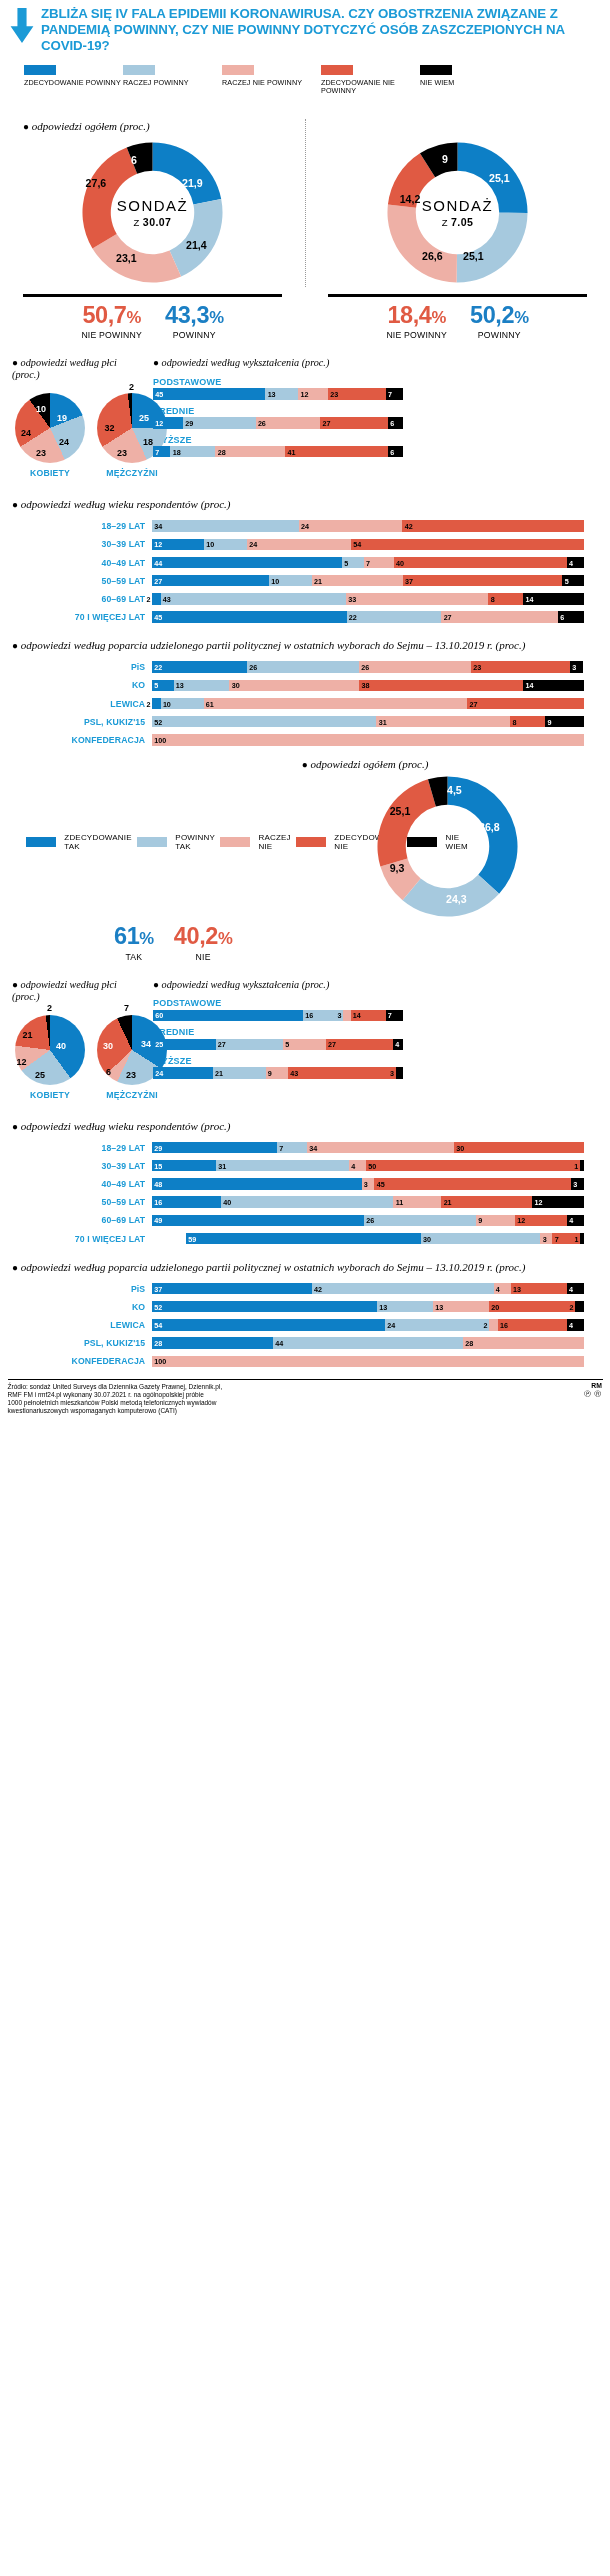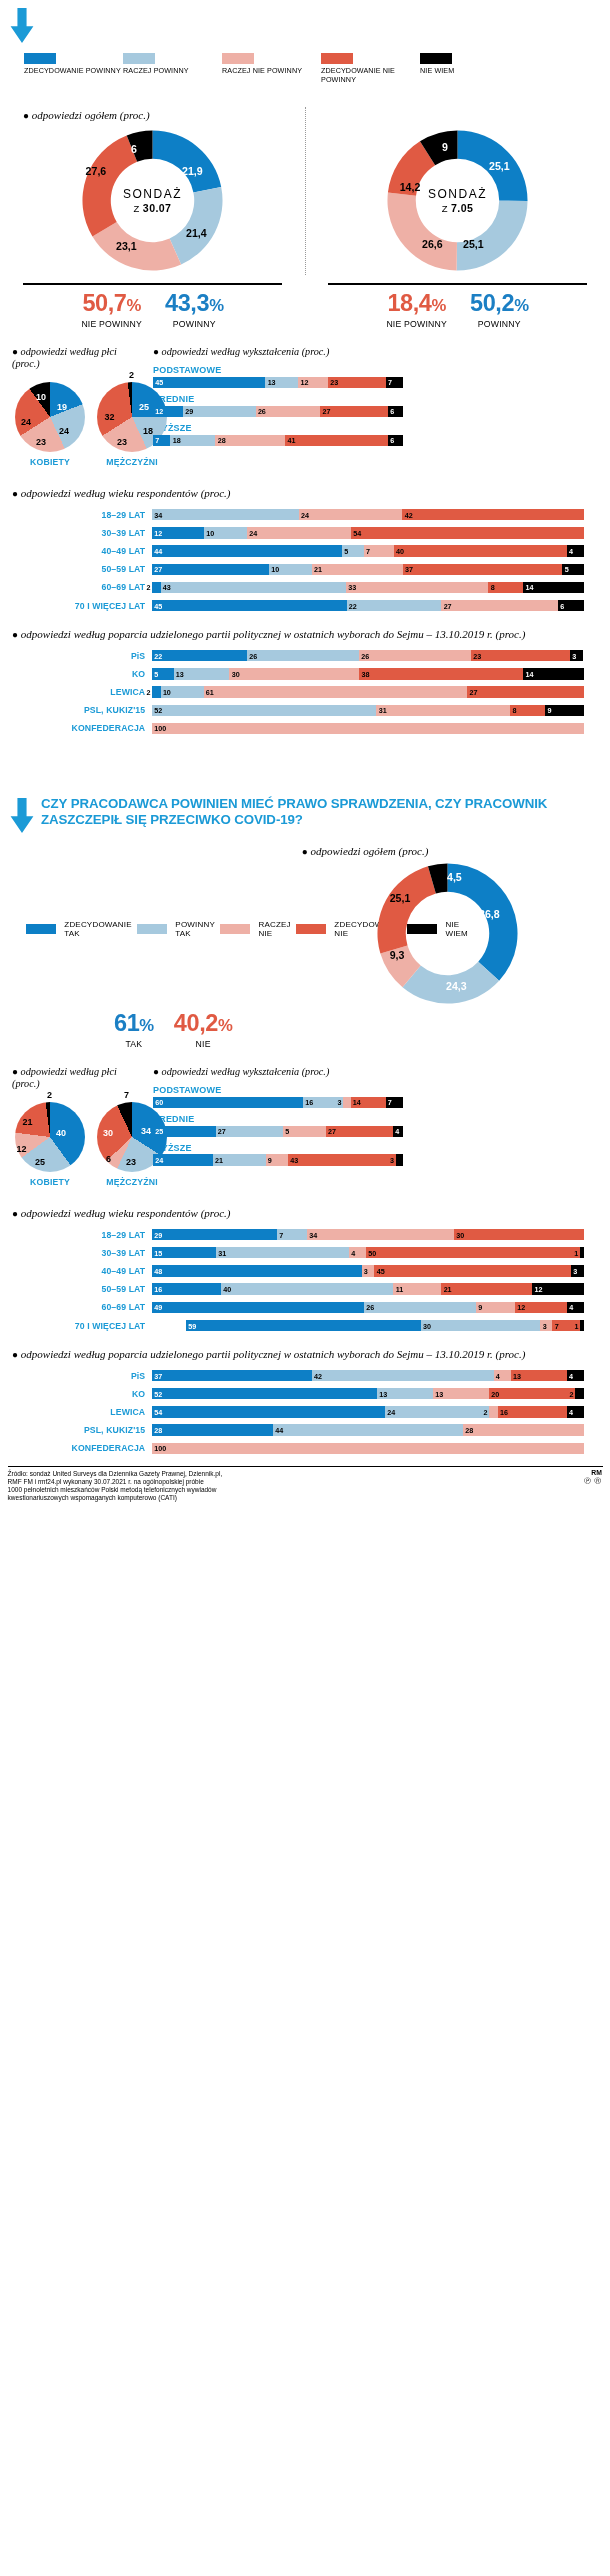--- a/index.html
+++ b/index.html
@@ -50,21 +50,21 @@
   .cap-sm { font-size: 10.2px; line-height: 12px; }
 
   
   .donuts { display: flex; position: relative; padding: 4.6px 0 0 0; }
   .donut-col { width: 305px; position: relative; }
   .donut-wrap { position: relative; width: 149px; height: 149px; margin: 4.6px auto 0 auto; }
   .donut-center {
     position: absolute; left: 50%; top: 50%; transform: translate(-50%,-50%);
     text-align: center; width: 83px;
   }
-  .donut-center .s1 { font-size: 12px; letter-spacing: 1.5px; }
+  .donut-center .s1 { font-size: 15px; letter-spacing: 1.5px; }
   .donut-center .s2 { font-size: 9.5px; letter-spacing: 0.4px; margin-top: 1.5px; }
   .donut-center .s2 b { font-size: 10.6px; }
   .dlabel { position: absolute; font-weight: bold; font-size: 10.6px; }
   .vdivider {
     position: absolute; left: 305px; top: 3px; bottom: 0; width: 0.8px;
     border-left: 1.1px dotted #999;
   }
 
   
   .sumrow { display: flex; }
@@ -118,20 +118,21 @@
 </style>
 </head>
 <body>
 
 <div class="page">
 
   <div class="headline-block">
     <svg class="arrow-down" viewBox="0 0 34 46">
       <path d="M11 0 h12 v24 h9 L17 46 L2 24 h9 Z" fill="#1b9ad6"></path>
     </svg>
+    <div class="headline">ZBLIŻA SIĘ IV FALA EPIDEMII KORONAWIRUSA. CZY OBOSTRZENIA ZWIĄZANE Z PANDEMIĄ POWINNY, CZY NIE POWINNY DOTYCZYĆ OSÓB ZASZCZEPIONYCH NA COVID-19?</div>
   </div>
 
   <div class="legend">
     <div class="legend-item">
       <div class="legend-swatch" style="background:#0d7fc6"></div>
       <div class="legend-label">ZDECYDOWANIE POWINNY</div>
     </div>
     <div class="legend-item">
       <div class="legend-swatch" style="background:#a6c9de"></div>
       <div class="legend-label">RACZEJ POWINNY</div>
@@ -530,26 +531,20 @@
           <div class="barlabel" style="width: 140px;">KONFEDERACJA</div>
           <div class="bar" style="width: 432px;">
             <div class="seg" style="width: 432px; background: rgb(238, 176, 166);">
               <span>100</span>
             </div>
           </div>
         </div>
       </div>
   </div>
 
-  <div class="headline-block" style="margin-top:56px;">
-    <svg class="arrow-down" viewBox="0 0 34 46">
-      <path d="M11 0 h12 v24 h9 L17 46 L2 24 h9 Z" fill="#1b9ad6"></path>
-    </svg>
-    <div class="headline">CZY PRACODAWCA POWINIEN MIEĆ PRAWO SPRAWDZENIA, CZY PRACOWNIK ZASZCZEPIŁ SIĘ PRZECIWKO COVID-19?</div>
-  </div>
 
   <div style="display:flex; margin-top:12px;">
     <div class="legend-2" style="width:288px; padding-left:26px; padding-top:6px;">
       <div class="row">
         <div class="sw" style="background:#0d7fc6"></div>
         <div class="lb">ZDECYDOWANIE TAK</div>
       </div>
       <div class="row">
         <div class="sw" style="background:#a6c9de"></div>
         <div class="lb">POWINNY TAK</div>

